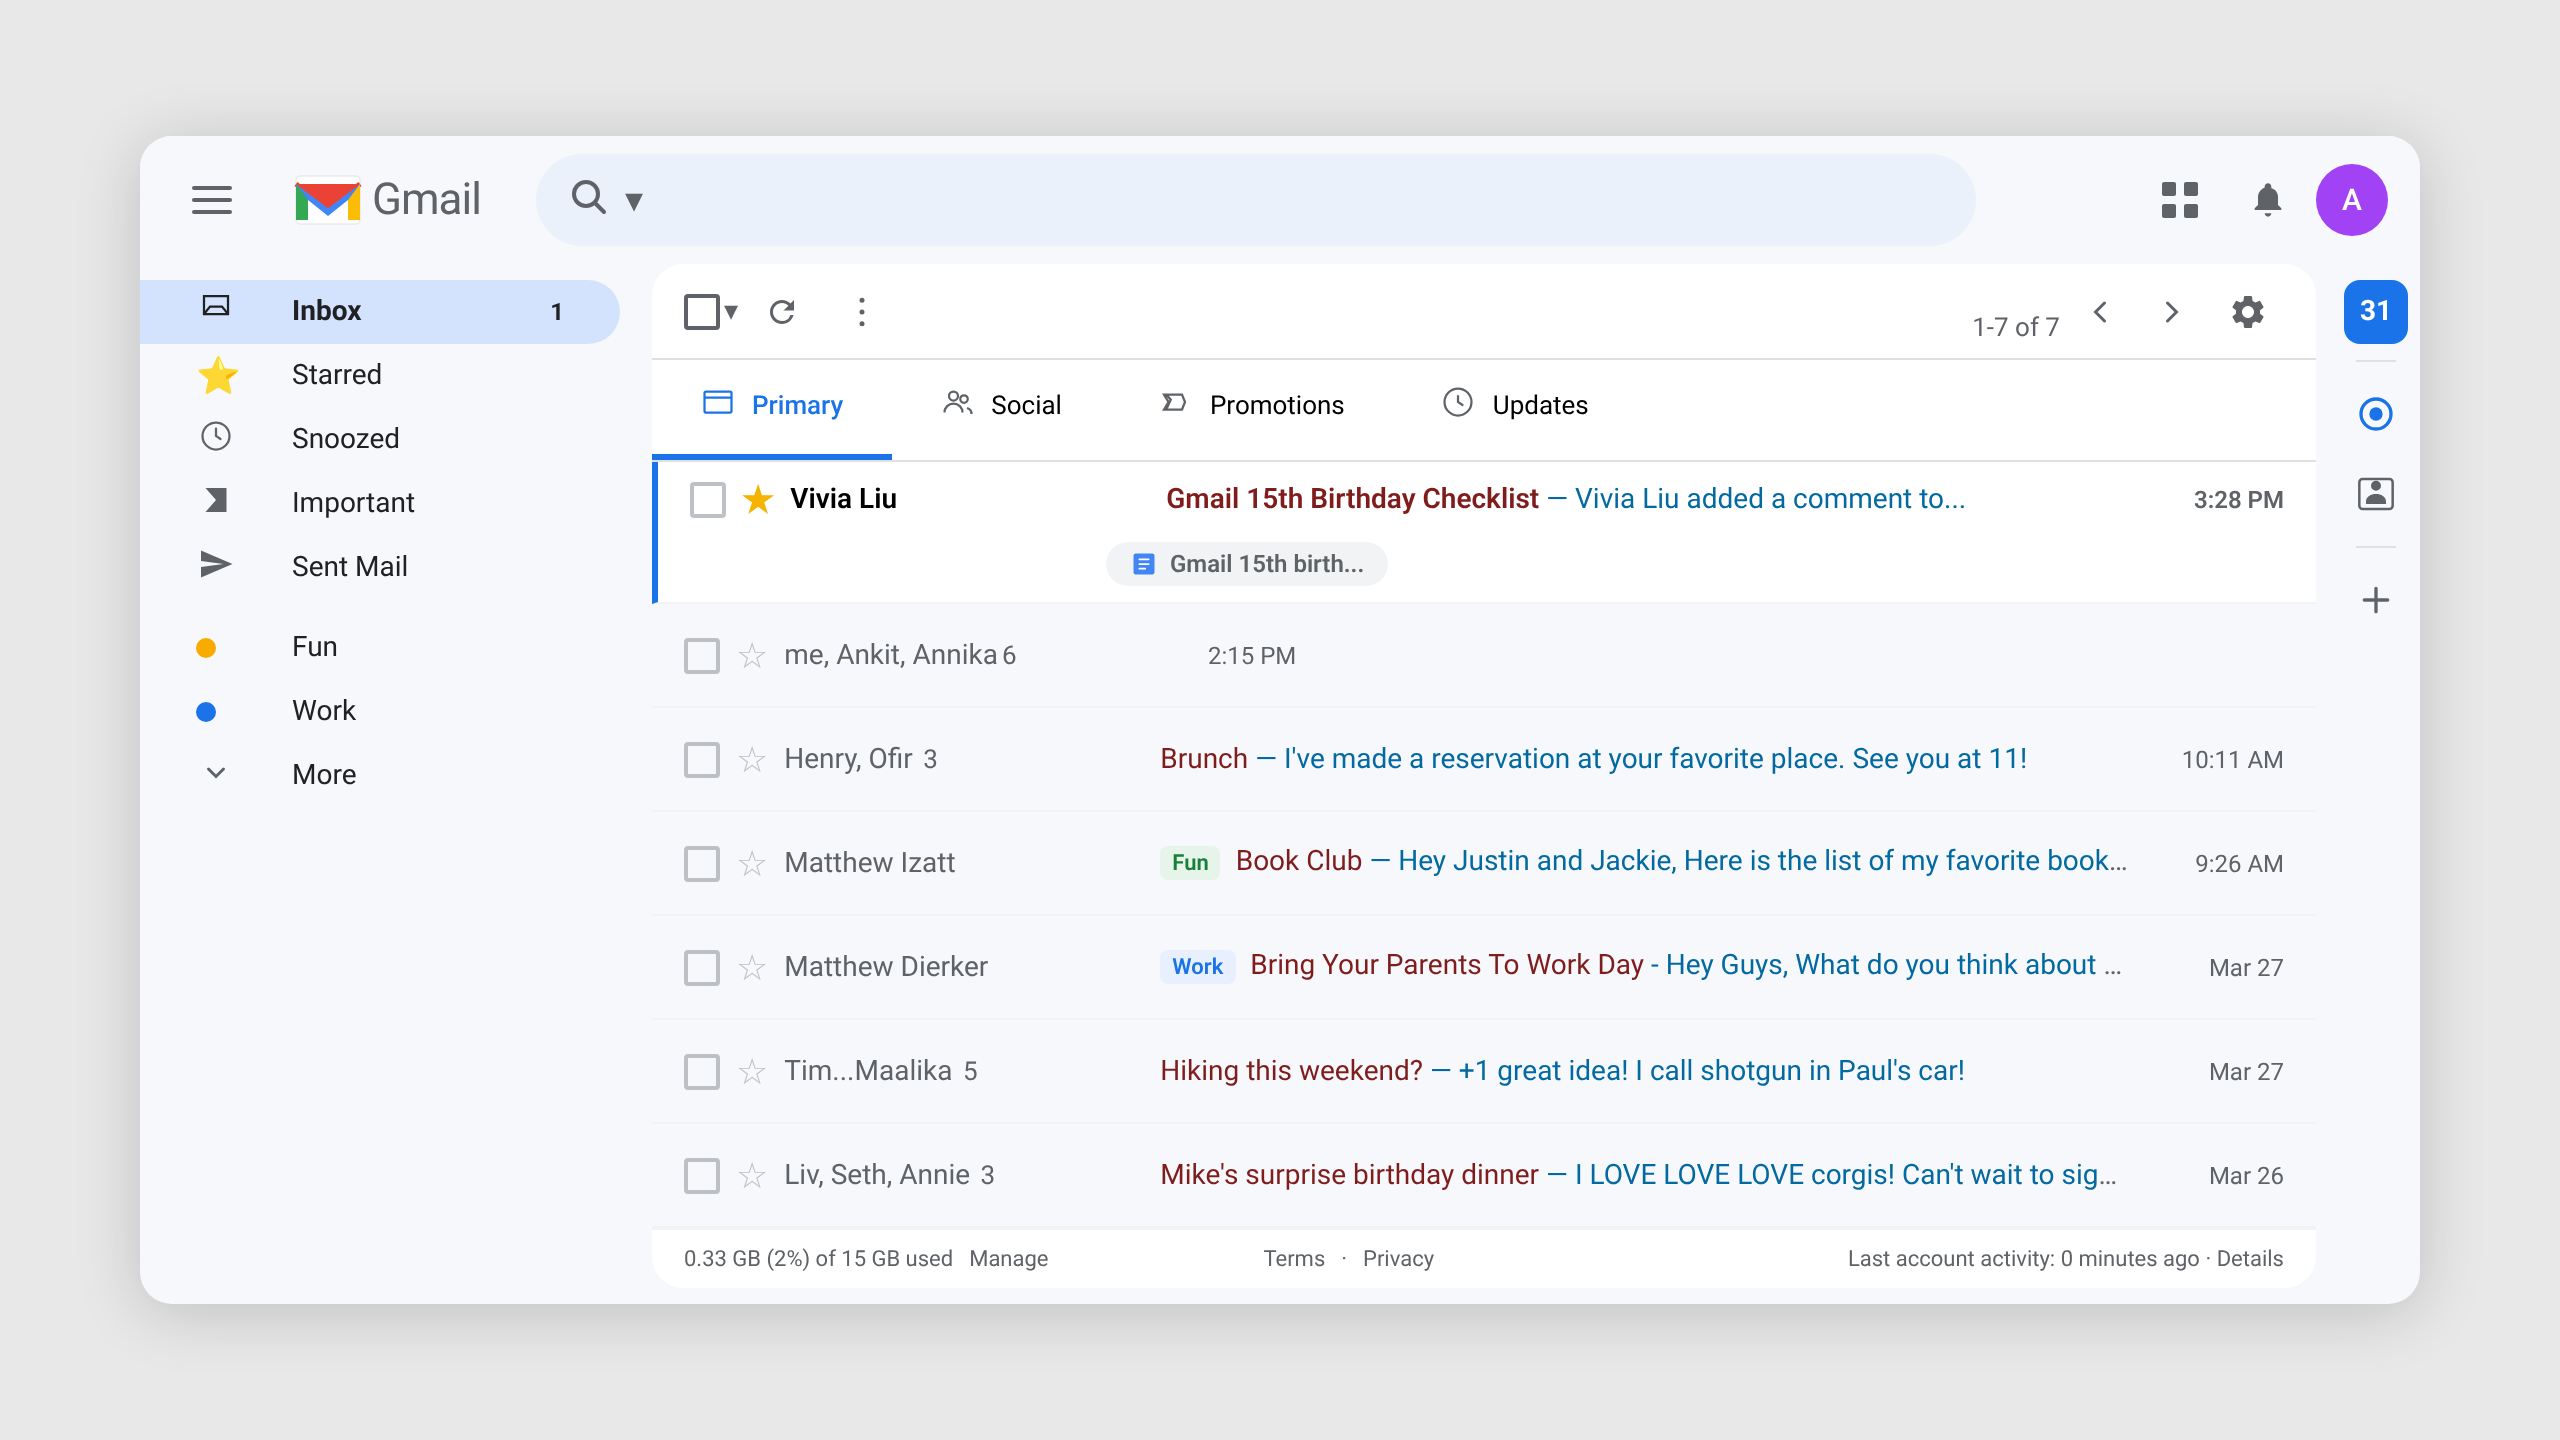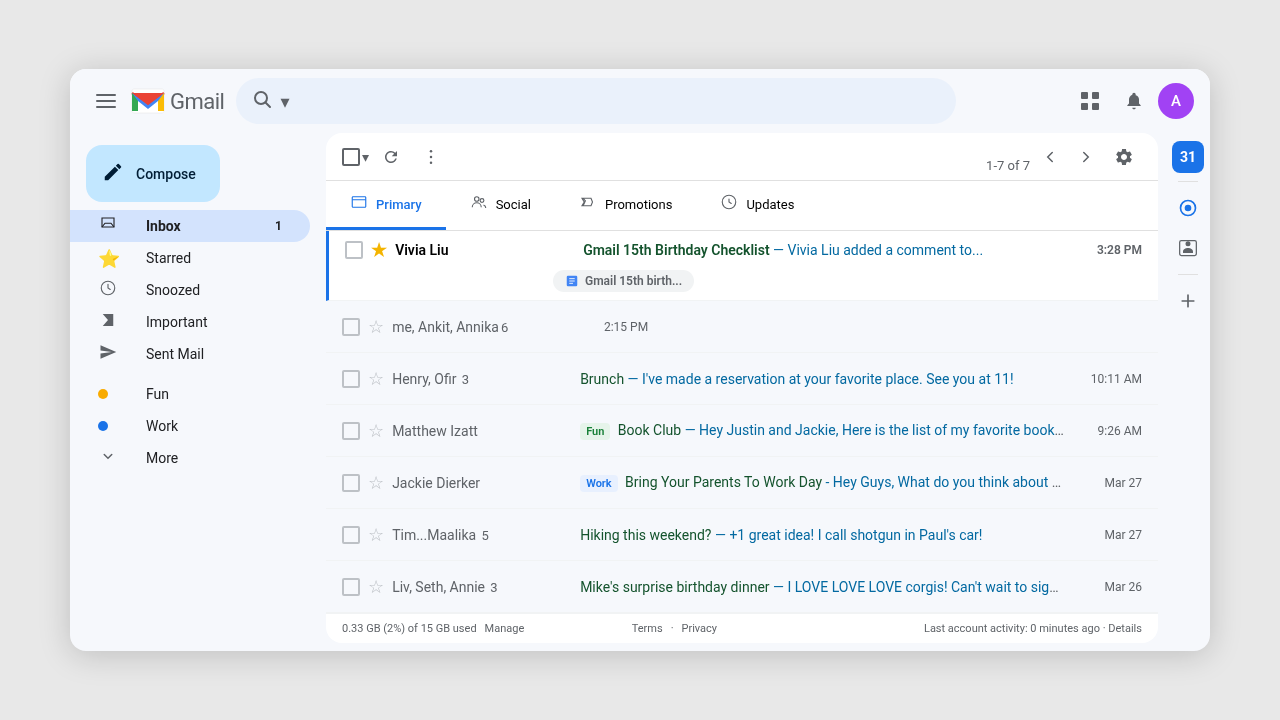--- a/index.html
+++ b/index.html
@@ -21,21 +21,21 @@
       flex-direction: column;
       overflow: hidden;
     }
     
     .header {
       display: flex;
       align-items: center;
       padding: 8px 16px;
       background: #f6f8fc;
       height: 64px;
-      gap: 4px;
+      gap: 20px;
     }
     .menu-icon {
       width: 40px; height: 40px;
       display: flex; align-items: center; justify-content: center;
       cursor: pointer; border-radius: 50%;
       color: #444;
       font-size: 20px;
     }
     .gmail-logo {
       display: flex; align-items: center; gap: 4px;
@@ -218,21 +218,21 @@
     .email-sender {
       width: 180px; flex-shrink: 0;
       white-space: nowrap; overflow: hidden; text-overflow: ellipsis;
       font-size: 14px;
     }
     .email-subject-preview {
       flex: 1;
       white-space: nowrap; overflow: hidden; text-overflow: ellipsis;
       font-size: 14px;
     }
-    .email-subject { color: #14532d; text-align: right; }
+    .email-subject { color: #7f1d1d; text-align: right; }
     .email-preview { color: #0369a1; font-weight: 400; }
     .email-tag {
       display: inline-flex; align-items: center;
       padding: 2px 6px;
       border-radius: 4px;
       font-size: 11px; font-weight: 600;
       margin-right: 4px;
     }
     .tag-fun { background: #e6f4ea; color: #188038; }
     .tag-work { background: #e8f0fe; color: #1a73e8; }
@@ -332,28 +332,20 @@
           <path d="M12 2C10.9 2 10 2.9 10 4v.5C7.5 5.5 6 8 6 10v5l-2 2v1h16v-1l-2-2v-5c0-2-1.5-4.5-4-5V4c0-1.1-.9-2-2-2zm0 20c1.1 0 2-.9 2-2h-4c0 1.1.9 2 2 2z" fill="#5f6368"></path>
         </svg>
       </div>
       <div class="avatar">A</div>
     </div>
   </div>
 
   <div class="main">
 
     <div class="sidebar">
-      <div class="compose-btn">
-        <span>
-          <svg width="22" height="22" viewBox="0 0 24 24" fill="none">
-            <path d="M3 17.25V21h3.75L17.81 9.94l-3.75-3.75L3 17.25zM20.71 7.04a1 1 0 000-1.41l-2.34-2.34a1 1 0 00-1.41 0l-1.83 1.83 3.75 3.75 1.83-1.83z" fill="#001d35"></path>
-          </svg>
-        </span>
-        <span>Compose</span>
-      </div>
 
       <div class="nav-item active">
         <span class="nav-icon">
           <svg width="18" height="18" viewBox="0 0 24 24" fill="none">
             <path d="M4 4h16v12H4z" stroke="#202124" stroke-width="1.5" fill="none" rx="1"></path>
             <path d="M4 16l4-5h8l4 5" stroke="#202124" stroke-width="1.5" fill="none"></path>
           </svg>
         </span>
         <span class="nav-label">Inbox</span>
         <span class="nav-badge">1</span>
@@ -541,21 +533,21 @@
             <span class="email-tag tag-fun">Fun</span>
             <span class="email-subject">Book Club</span>
             <span class="email-preview">— Hey Justin and Jackie, Here is the list of my favorite books: The...</span>
           </span>
           <span class="email-time">9:26 AM</span>
         </div>
 
         <div class="email-row read">
           <div class="email-checkbox"></div>
           <span class="email-star">☆</span>
-          <span class="email-sender">Jackie Dierker</span>
+          <span class="email-sender">Matthew Dierker</span>
           <span class="email-subject-preview">
             <span class="email-tag tag-work">Work</span>
             <span class="email-subject">Bring Your Parents To Work Day</span>
             <span class="email-preview">- Hey Guys, What do you think about a...</span>
           </span>
           <span class="email-time">Mar 27</span>
         </div>
 
         <div class="email-row read">
           <div class="email-checkbox"></div>

